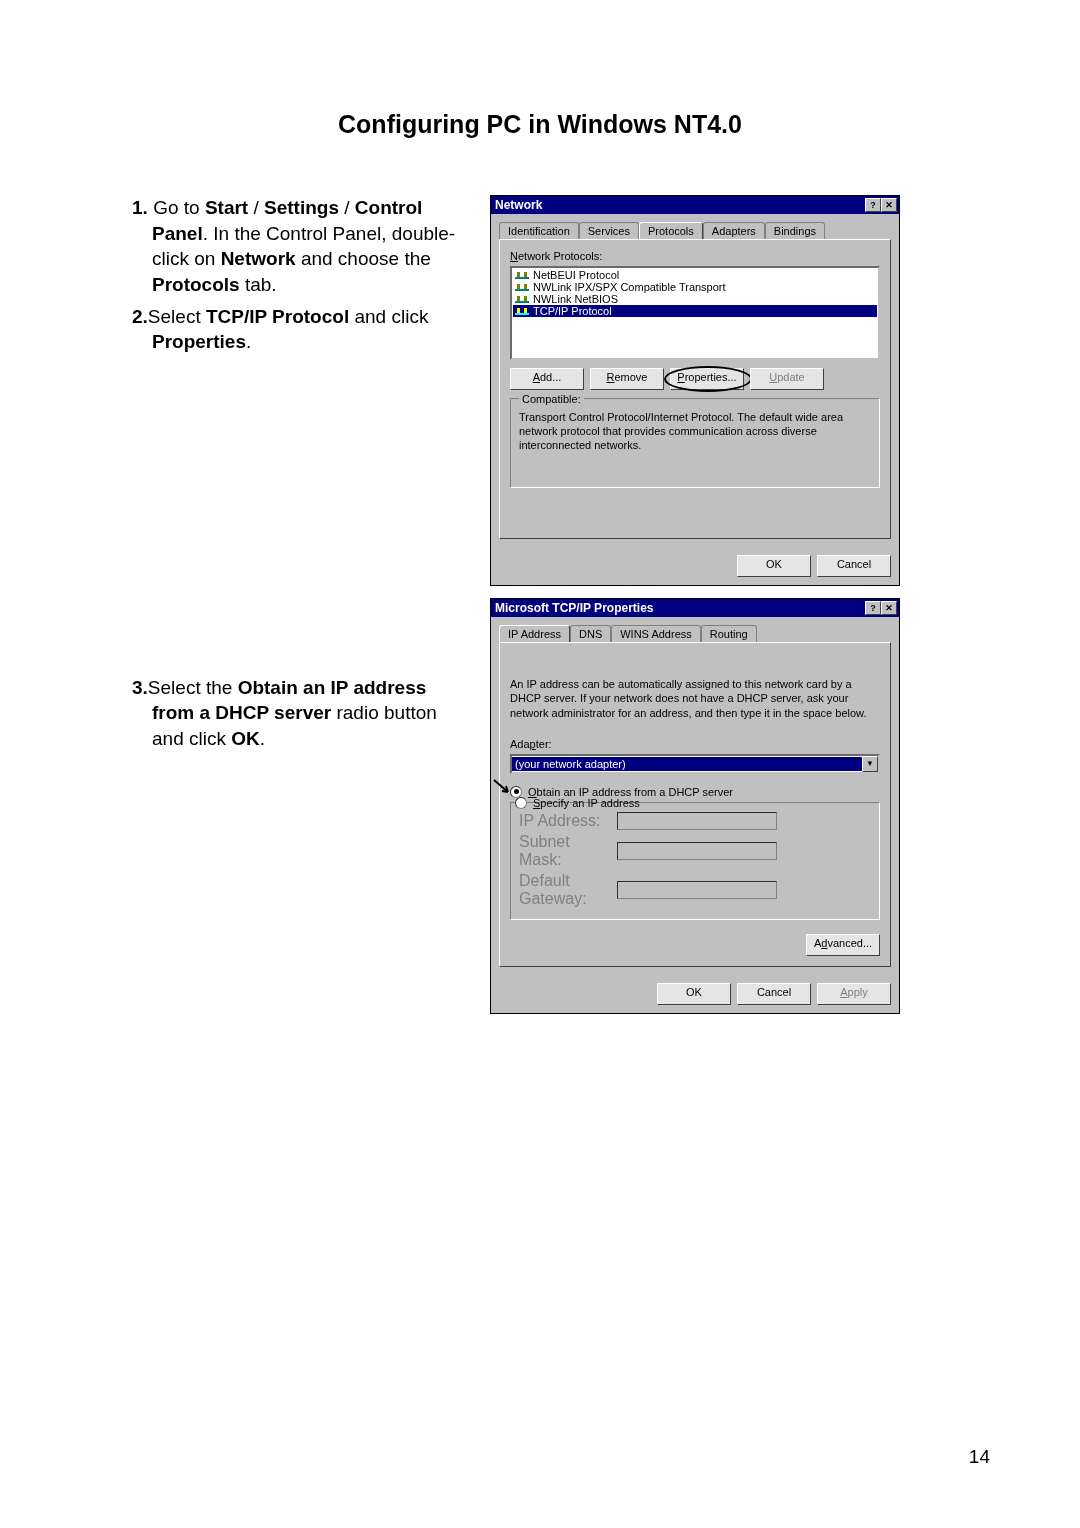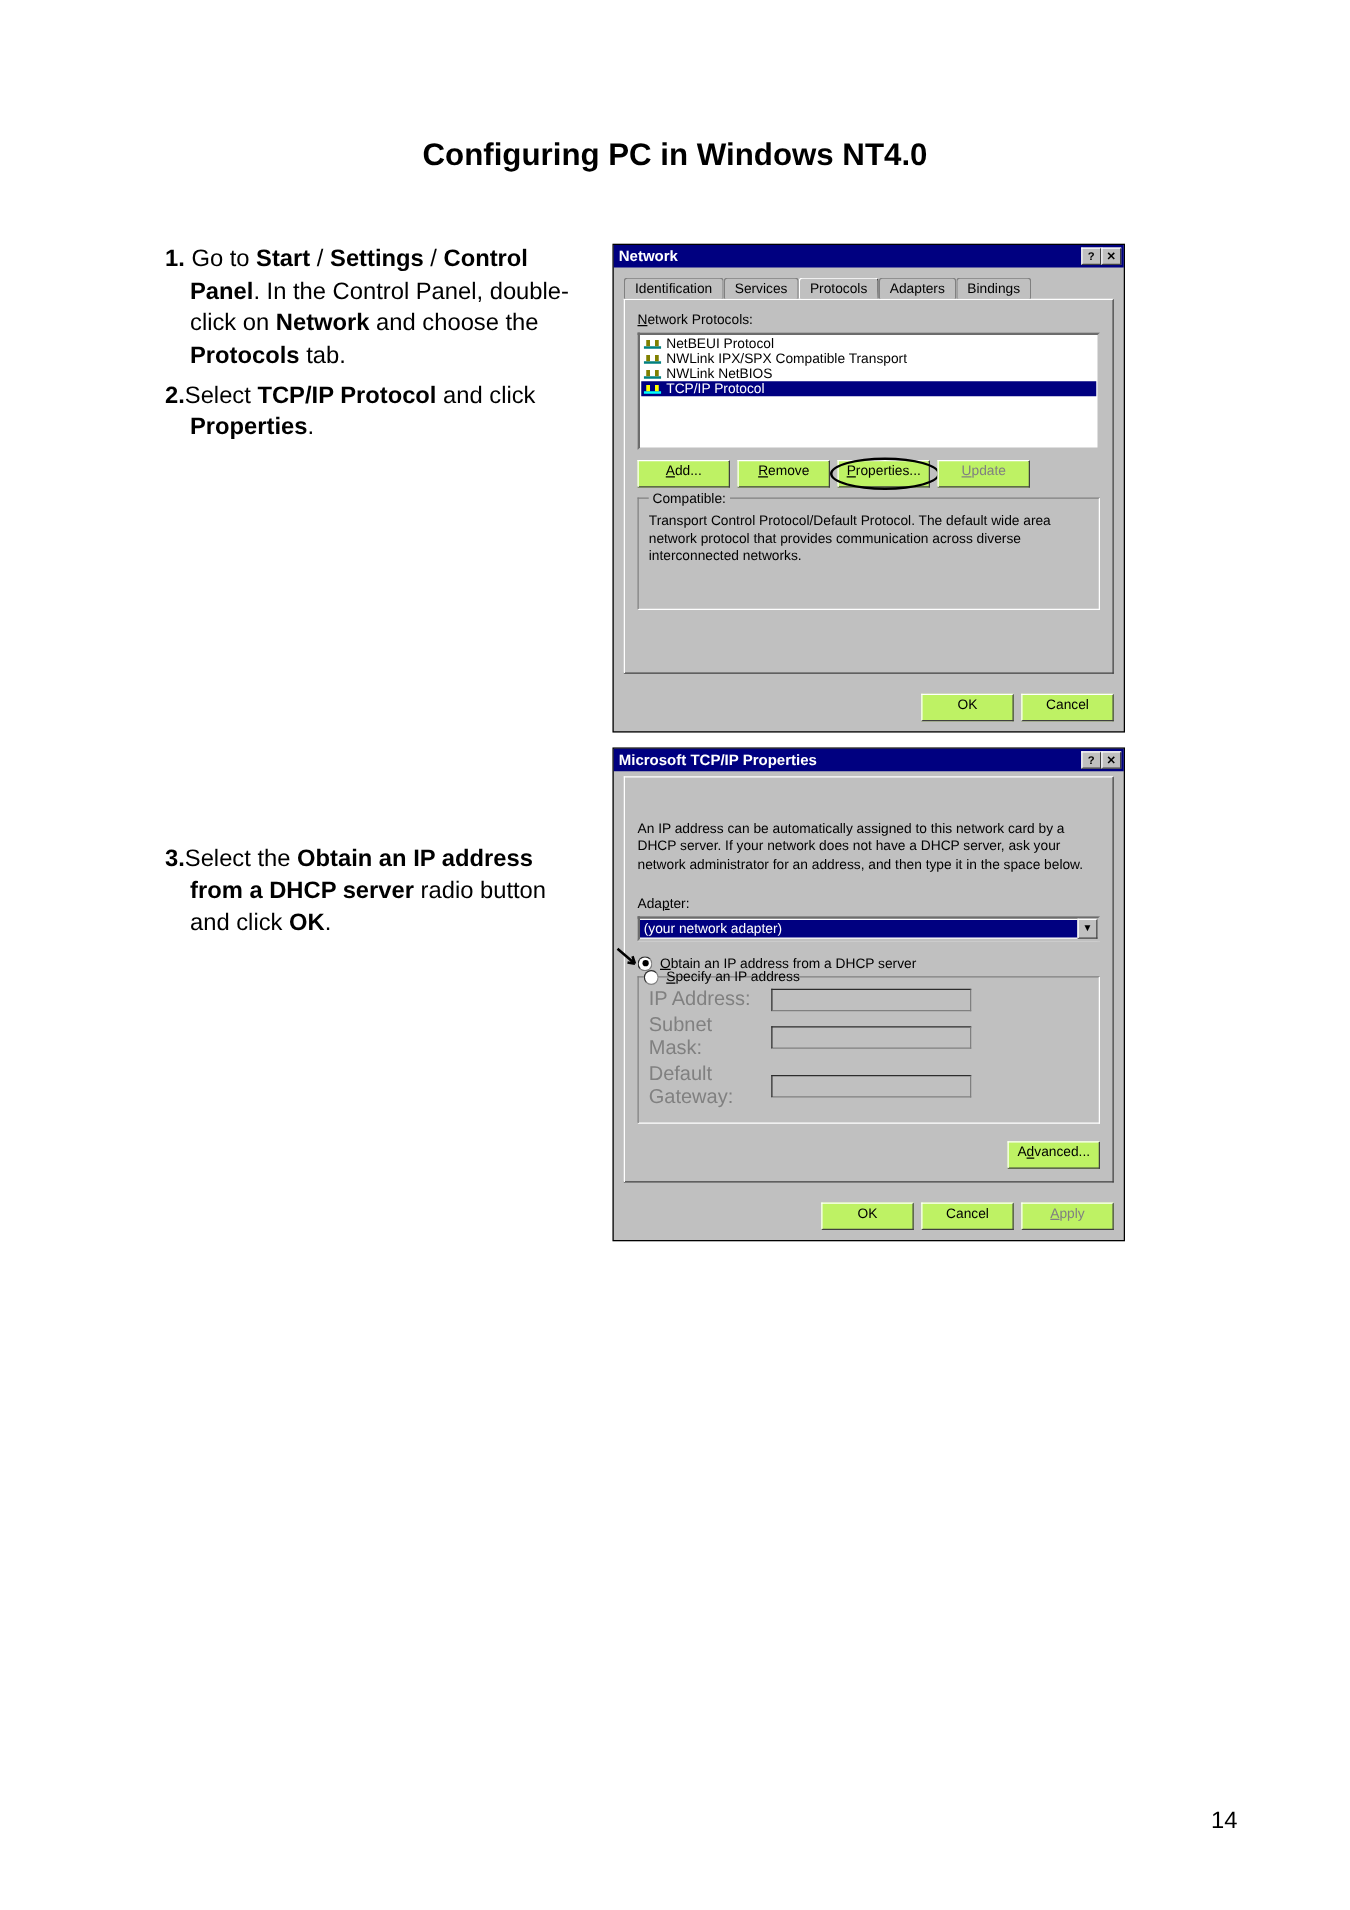--- a/index.html
+++ b/index.html
@@ -114,21 +114,21 @@
       background: #000080; color: #fff;
     }
     .proto-icon {
       width: 14px; height: 12px;
       display: inline-flex; align-items: center; justify-content: center;
     }
     .btn-row { display: flex; gap: 6px; margin-top: 8px; }
     .win-btn {
       min-width: 74px; height: 22px;
       border: 1px solid; border-color: #fff #404040 #404040 #fff;
-      background: #bef264;
+      background: #e5e5e5;
       font-size: 11px; text-align: center;
       padding: 2px 6px;
       position: relative;
     }
     .win-btn.disabled { color: #808080; }
     .groupbox {
       border: 1px solid #808080;
       border-top-color: #808080;
       border-left-color: #808080;
       border-right-color: #fff; border-bottom-color: #fff;
@@ -278,40 +278,46 @@
             <div class="win-btn"><span class="underline">A</span>dd...</div>
             <div class="win-btn"><span class="underline">R</span>emove</div>
             <div style="position:relative;border-radius:11px;">
               <div class="win-btn"><span class="underline">P</span>roperties...</div>
               <div class="circle-overlay" style="left:-6px; top:-2px; width:88px; height:26px;"></div>
             </div>
             <div class="win-btn disabled"><span class="underline">U</span>pdate</div>
           </div>
           <div class="groupbox" style="height:90px;">
             <span class="groupbox-title">Compatible:</span>
-            <div class="groupbox-content desc-text">Transport Control Protocol/Default Protocol. The default wide area network protocol that provides communication across diverse interconnected networks.</div>
+            <div class="groupbox-content desc-text">Transport Control Protocol/Internet Protocol. The default wide area network protocol that provides communication across diverse interconnected networks.</div>
           </div>
           <div style="height:40px;"></div>
         </div>
       </div>
       <div class="dlg-footer">
         <div class="win-btn">OK</div>
         <div class="win-btn">Cancel</div>
       </div>
     </div>
 
     <div class="win-dialog">
       <div class="titlebar">
         <span>Microsoft TCP/IP Properties</span>
         <div class="titlebar-buttons">
           <div class="tb-btn">?</div>
           <div class="tb-btn">✕</div>
         </div>
       </div>
       <div class="dlg-body">
+        <div class="tabs">
+          <div class="tab active">IP Address</div>
+          <div class="tab">DNS</div>
+          <div class="tab">WINS Address</div>
+          <div class="tab">Routing</div>
+        </div>
         <div class="tab-panel">
           <div class="info-text">An IP address can be automatically assigned to this network card by a DHCP server. If your network does not have a DHCP server, ask your network administrator for an address, and then type it in the space below.</div>
           <span class="label">Ada<span class="underline">p</span>ter:</span>
           <div class="combo">
             <div class="sel">(your network adapter)</div>
             <div class="arrow">▼</div>
           </div>
 
           <div style="position:relative; margin-top:12px;">
             <div class="radio-row" style="position:relative;">

